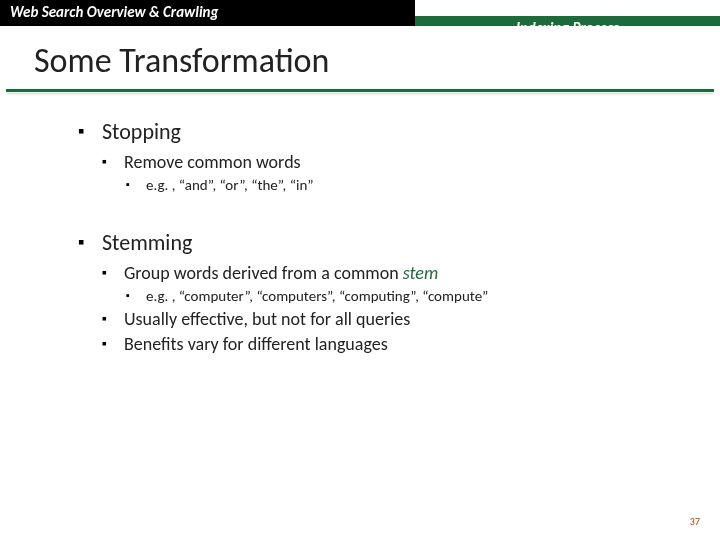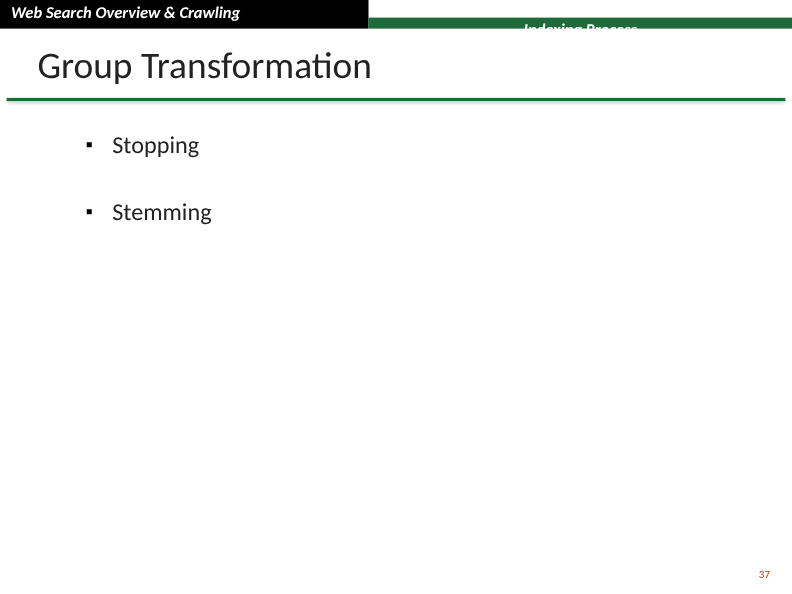--- a/index.html
+++ b/index.html
@@ -16,21 +16,21 @@
     width: 100%;
     height: 26px;
   }
   .header-left {
     background: #000;
     color: #fff;
     font-style: italic;
     font-weight: bold;
     font-size: 15px;
     padding: 3px 10px;
-    width: 335px;
+    width: 415px;
   }
   .header-right {
     background: #1d6b3a;
     color: #fff;
     font-style: italic;
     font-weight: bold;
     font-size: 15px;
     padding: 3px 10px;
     flex: 1;
     text-align: center;
@@ -119,30 +119,46 @@
   }
 </style>
 </head>
 <body>
 
 <div class="header">
   <div class="header-left">Web Search Overview &amp; Crawling</div>
   <div class="header-right">Indexing Process</div>
 </div>
 
-<div class="title">Group Transformation</div>
+<div class="title">Some Transformation</div>
 <div class="title-underline"></div>
 
 <div class="content">
   <ul class="lvl1">
     <li>
       <span>Stopping</span>
       <ul class="lvl2">
+        <li>
+          <span>Remove common words</span>
+          <ul class="lvl3">
+            <li>e.g. , “and”, “or”, “the”, “in”</li>
+          </ul>
+        </li>
       </ul>
     </li>
 
     <li>
       <span>Stemming</span>
+      <ul class="lvl2">
+        <li>
+          <span>Group words derived from a common </span><span class="stem">stem</span>
+          <ul class="lvl3">
+            <li>e.g. , “computer”, “computers”, “computing”, “compute”</li>
+          </ul>
+        </li>
+        <li>Usually effective, but not for all queries</li>
+        <li>Benefits vary for different languages</li>
+      </ul>
     </li>
   </ul>
 </div>
 
 <div class="page-num">37</div>
 
 </body></html>

